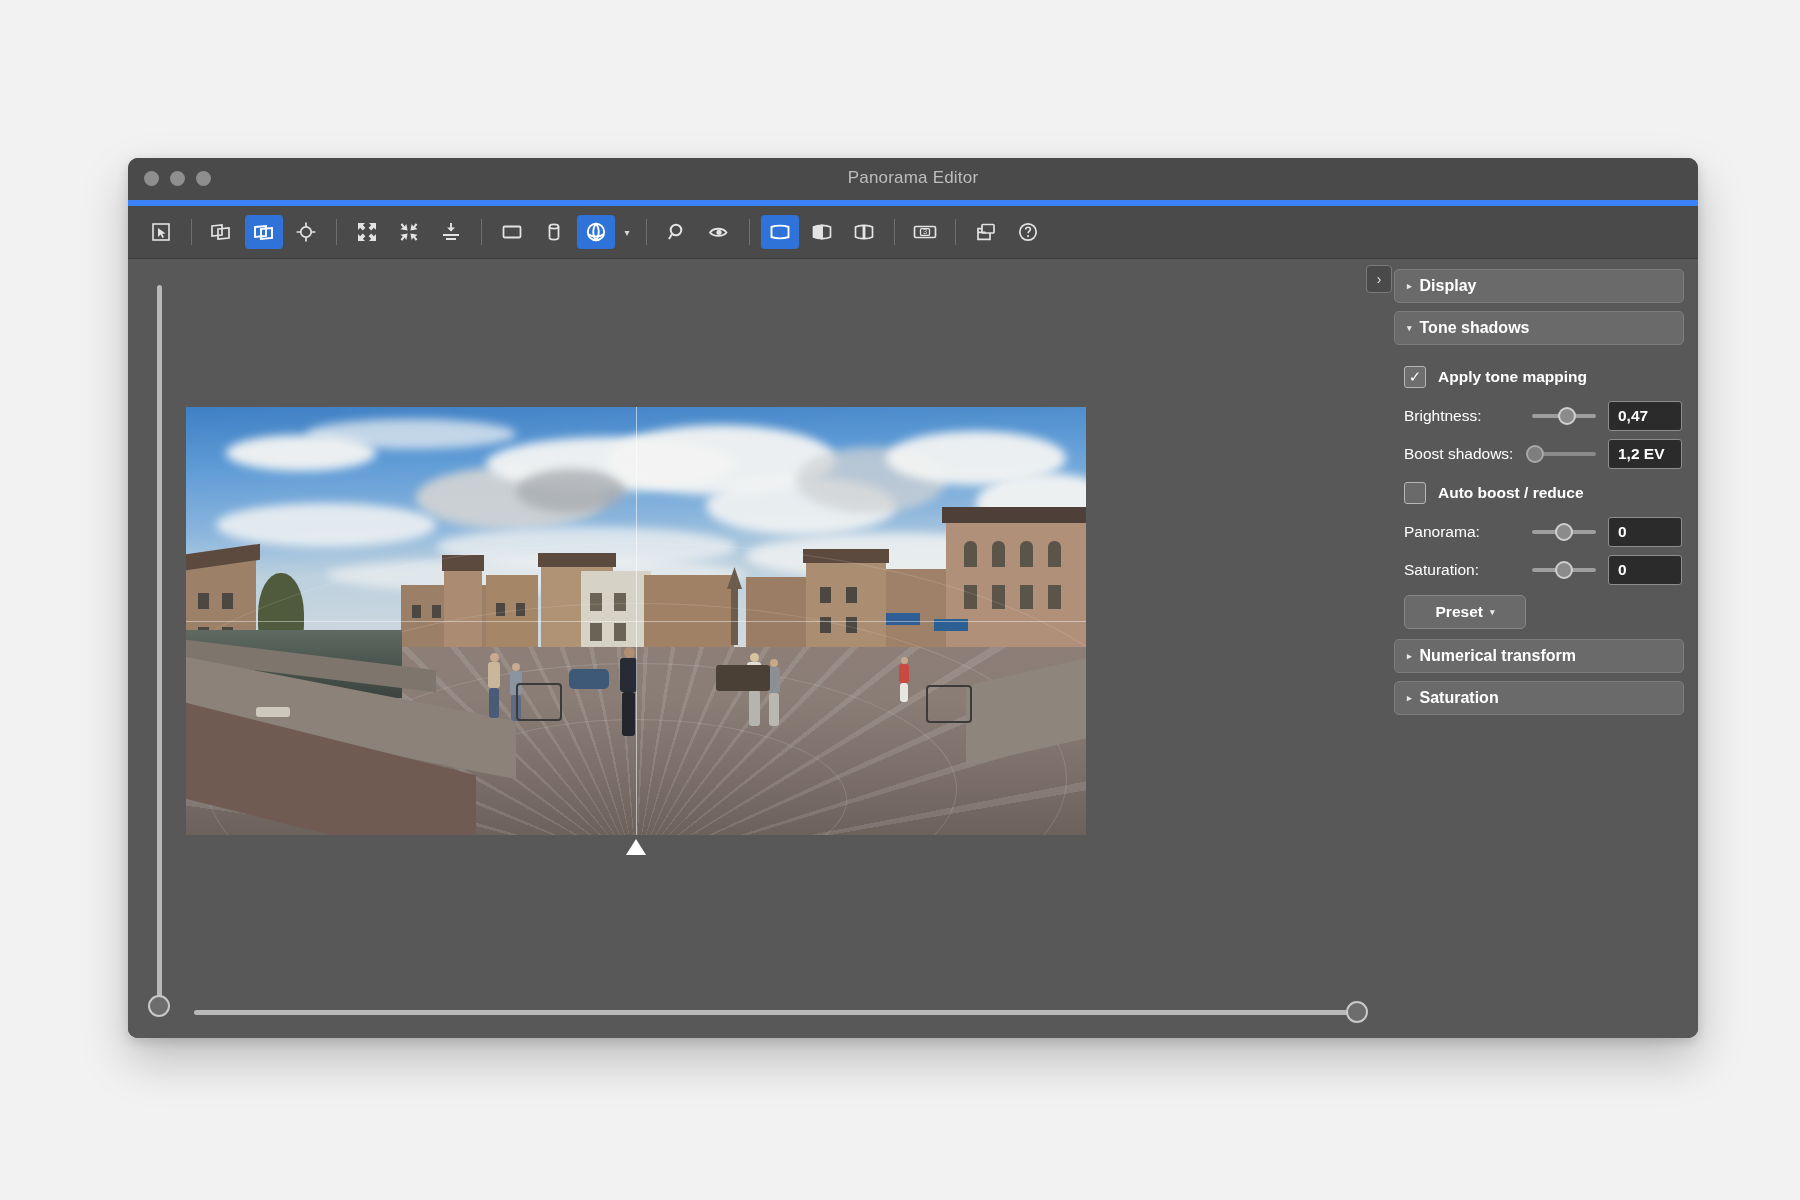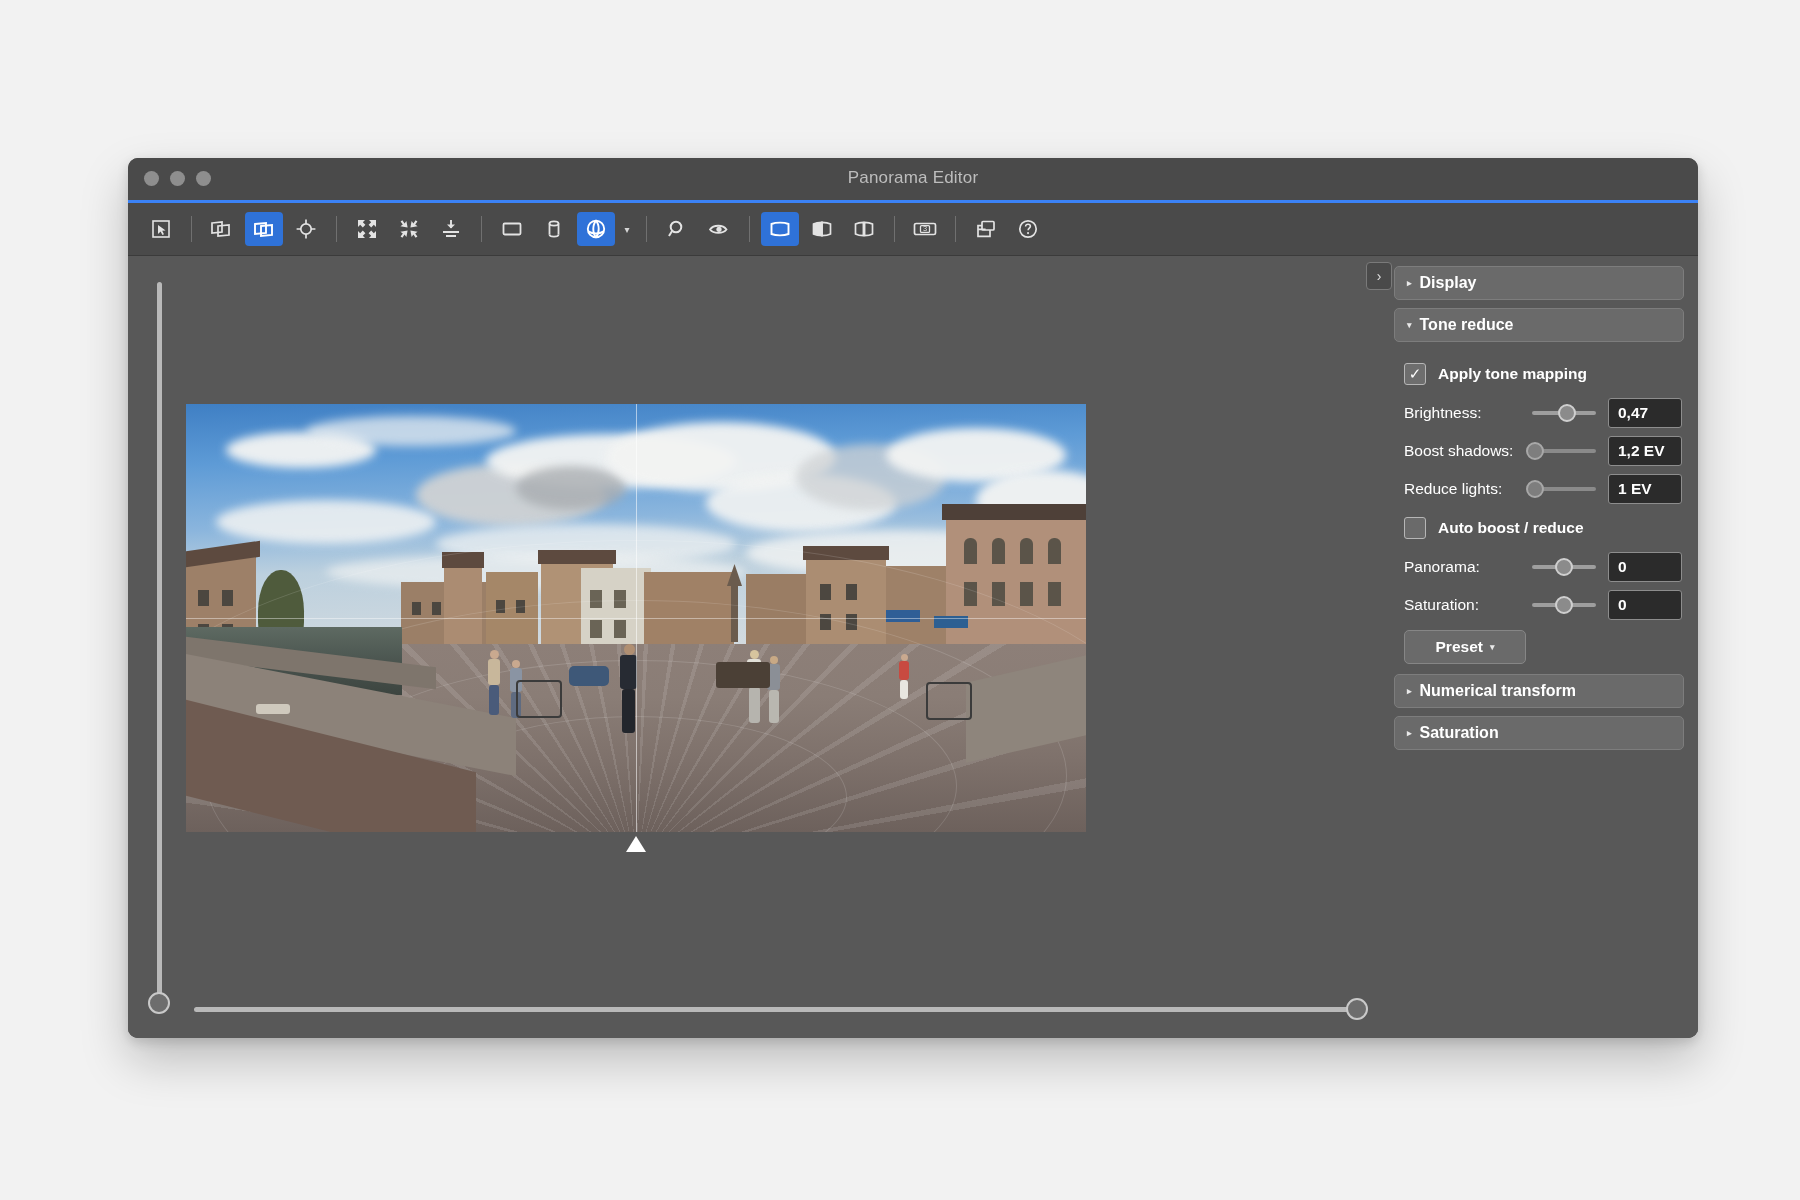--- a/index.html
+++ b/index.html
@@ -11,21 +11,21 @@
   }
   
   .window{
     position:absolute;left:128px;top:158px;width:1570px;height:880px;
     background:#4a4a4a;border-radius:10px;
     box-shadow:0 22px 48px rgba(0,0,0,.22), 0 4px 12px rgba(0,0,0,.14);
     overflow:hidden;
   }
   .titlebar{
     position:relative;height:42px;background:#4a4a4a;
-    border-bottom:3px solid #3b82f6;
+    border-bottom:6px solid #3b82f6;
     padding-left:16px;
   }
   .traffic{position:absolute;left:16px;top:13px;display:flex;gap:11px;}
   .tl{width:15px;height:15px;border-radius:50%;background:#8e8e8e;}
   .title{
     position:absolute;left:0;right:0;top:10px;text-align:center;
     color:#bdbdbd;font-size:17px;letter-spacing:.2px;
   }
   
   .toolbar{
@@ -485,21 +485,21 @@
 
       <div class="collapse-btn">›</div>
 
       <div class="sect-head">
         <span class="tri">▸</span>
         <span>Display</span>
       </div>
 
       <div class="sect-head">
         <span class="tri">▾</span>
-        <span>Tone reduce</span>
+        <span>Tone shadows</span>
       </div>
 
       <div class="sect-body">
 
         <div class="chkrow">
           <div class="chk">✓</div>
           <div class="chklab">Apply tone mapping</div>
         </div>
 
         <div class="row">
@@ -513,28 +513,20 @@
 
         <div class="row">
           <div class="lab">Boost shadows:</div>
           <div class="slider dim">
             <div class="strack"></div>
             <div class="sthumb" style="left:5%;"></div>
           </div>
           <div class="val">1,2 EV</div>
         </div>
 
-        <div class="row">
-          <div class="lab">Reduce lights:</div>
-          <div class="slider dim">
-            <div class="strack"></div>
-            <div class="sthumb" style="left:5%;"></div>
-          </div>
-          <div class="val">1 EV</div>
-        </div>
 
         <div class="chkrow">
           <div class="chk off">✓</div>
           <div class="chklab">Auto boost / reduce</div>
         </div>
 
 
         <div class="row">
           <div class="lab">Panorama:</div>
           <div class="slider">

